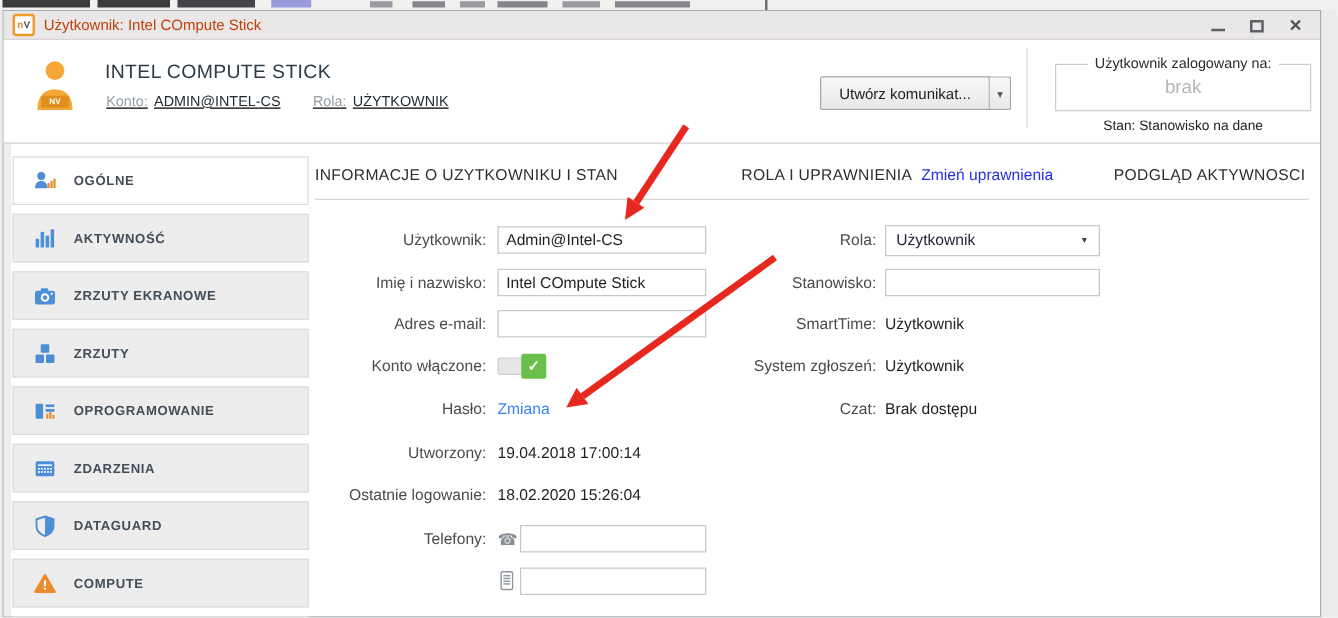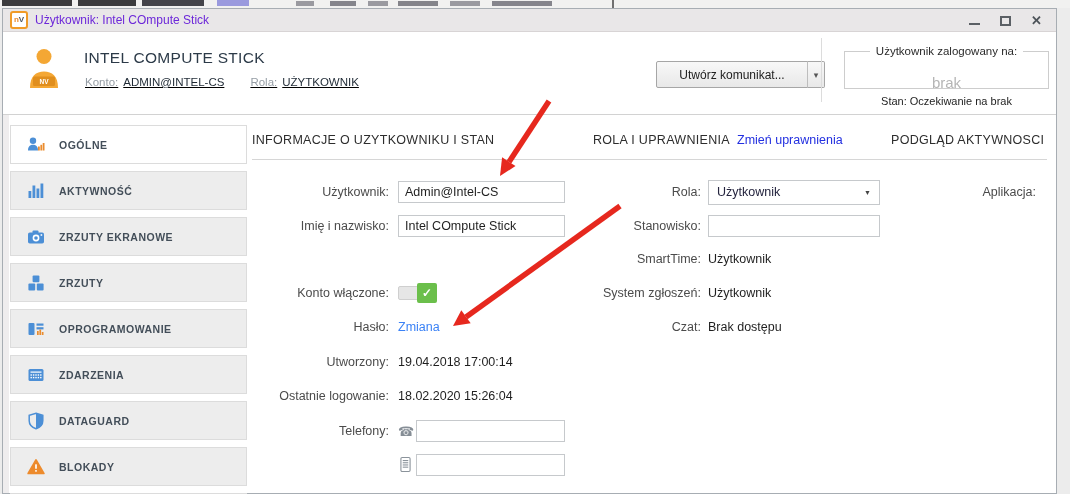--- a/index.html
+++ b/index.html
@@ -13,46 +13,46 @@
   
   .window{position:absolute;left:2px;top:8px;width:1055px;height:486px;
     background:#fff;border:1px solid #a7adb3;box-sizing:border-box;}
   .left-strip{position:absolute;left:0;top:23px;bottom:0;width:6px;background:#efedee;}
 
   .titlebar{position:absolute;left:0;top:0;right:0;height:23px;background:#e9e7e8;
     border-bottom:1px solid #d8d4d5;display:flex;align-items:center;padding-left:7px;box-sizing:border-box;}
   .app-icon{width:14px;height:14px;border:2px solid #f09b28;border-radius:3px;background:#fff;
     display:inline-flex;align-items:center;justify-content:center;font-size:8px;font-weight:bold;line-height:1;}
   .ic-n{color:#e8882a}.ic-v{color:#4a5560}
-  .title-text{margin-left:7px;font-size:12px;color:#6d28d9;}
+  .title-text{margin-left:7px;font-size:12px;color:#c2410c;}
   .controls{position:absolute;right:14px;top:0;height:23px;display:flex;align-items:center;gap:20px;}
   .ctrl{cursor:default}
   .ctrl-min{width:11px;height:11px;position:relative}
   .ctrl-min::after{content:"";position:absolute;left:0;right:0;bottom:1px;height:2px;background:#5b6065;}
   .ctrl-max{width:11px;height:10px;border:2px solid #5b6065;box-sizing:border-box;}
   .ctrl-close{font-size:13px;font-weight:bold;color:#4d5359;line-height:1;}
 
   
   .header{position:absolute;left:0;top:23px;right:0;height:82px;background:#fff;}
   .avatar{position:absolute;left:25px;top:16px;}
   .h-title{position:absolute;left:81px;top:17px;font-size:15.5px;color:#2c3a48;letter-spacing:.3px;}
   .h-sub{position:absolute;left:82px;top:44px;font-size:11.5px;text-decoration:underline;}
   .h-sub .glabel{color:#959da5;} .h-sub .gval{color:#1f2a35;margin-left:5px;}
   .h-sub .pair2{margin-left:26px;}
   .btn-group{position:absolute;left:653px;top:29px;display:flex;}
-  .btn-main{width:152px;height:27px;border:1px solid #a6a6a6;border-radius:2px 0 0 2px;
+  .btn-main{width:136px;height:27px;border:1px solid #a6a6a6;border-radius:2px 0 0 2px;
     background:linear-gradient(#f8f8f8,#e8e8e8);display:flex;align-items:center;justify-content:center;
     font-size:12px;color:#222;box-sizing:border-box;}
   .btn-split{width:18px;height:27px;border:1px solid #a6a6a6;border-left:1px solid #bdbdbd;border-radius:0 2px 2px 0;
     background:linear-gradient(#f8f8f8,#e8e8e8);display:flex;align-items:center;justify-content:center;
     font-size:9px;color:#555;box-sizing:border-box;margin-left:-1px;}
   .vdivider{position:absolute;left:818px;top:6px;width:1px;height:64px;background:#dcdcdc;}
   .logged-box{position:absolute;left:841px;top:13px;width:205px;height:44px;
     border:1px solid #cdcdcd;margin:0;padding:0;box-sizing:border-box;}
-  .logged-box legend{margin:16px auto;padding:0 6px;font-size:11.5px;color:#2b2b2b;}
+  .logged-box legend{margin:3px auto;padding:0 6px;font-size:11.5px;color:#2b2b2b;}
   .logged-val{text-align:center;font-size:15px;color:#b5b5b5;padding-top:1px;}
   .h-status{position:absolute;left:841px;top:63px;width:205px;text-align:center;font-size:11px;color:#1e1e1e;}
 
   .header-divider{position:absolute;left:0;right:0;top:105px;height:1px;background:#d2d2d2;}
 
   
   .sidebar{position:absolute;left:7px;top:116px;width:237px;}
   .side-item{height:39px;margin-bottom:7px;background:#ededed;border:1px solid #dcdcdc;
     display:flex;align-items:center;padding-left:16px;box-sizing:border-box;cursor:default;}
   .side-item.active{background:#fff;}
@@ -135,21 +135,21 @@
         <div class="btn-main">Utwórz komunikat...</div>
         <div class="btn-split">
             <span>▾</span>
           </div>
       </div>
       <div class="vdivider"></div>
       <fieldset class="logged-box">
         <legend>Użytkownik zalogowany na:</legend>
         <div class="logged-val">brak</div>
       </fieldset>
-      <div class="h-status">Stan: Oczekiwanie na brak</div>
+      <div class="h-status">Stan: Stanowisko na dane</div>
     </div>
 
     <div class="header-divider"></div>
 
     <div class="sidebar">
       <div class="side-item active">
         <svg class="s-ico" viewBox="0 0 18 18">
           <circle cx="6" cy="4.8" r="3.2" fill="#4c8fd6"></circle>
           <path d="M1 14.5 C1 10.5 3.2 8.8 6 8.8 C8.8 8.8 11 10.5 11 14.5 Z" fill="#4c8fd6"></path>
           <rect x="11" y="10.5" width="1.8" height="4" fill="#ea8c2e"></rect>
@@ -221,38 +221,42 @@
           <path d="M9 1.2 L15.8 3.4 V8.8 C15.8 12.8 13 15.4 9 16.8 Z" fill="#4c8fd6"></path>
         </svg>
         <span class="s-lbl">DATAGUARD</span>
       </div>
       <div class="side-item">
         <svg class="s-ico" viewBox="0 0 18 18">
           <path d="M9 2 L16.8 15.4 H1.2 Z" fill="#ed8b2d" stroke="#ed8b2d" stroke-width="1.8" stroke-linejoin="round"></path>
           <rect x="8.15" y="6.2" width="1.7" height="4.6" rx="0.5" fill="#ffffff"></rect>
           <rect x="8.15" y="12" width="1.7" height="1.7" rx="0.4" fill="#ffffff"></rect>
         </svg>
-        <span class="s-lbl">BLOKADY</span>
+        <span class="s-lbl">COMPUTE</span>
       </div>
       <div class="side-item"></div>
     </div>
 
     <div class="sec-h" style="left:249px">INFORMACJE O UZYTKOWNIKU I STAN</div>
     <div class="sec-h" style="left:590px">ROLA I UPRAWNIENIA</div>
     <div class="sec-link" style="left:734px">Zmień uprawnienia</div>
     <div class="sec-h" style="left:888px">PODGLĄD AKTYWNOSCI</div>
     <div class="content-divider"></div>
 
     <div class="row" style="left:249px;top:171px">
       <span class="lbl">Użytkownik:</span>
       <input class="inp" value="Admin@Intel-CS" style="">
     </div>
     <div class="row" style="left:249px;top:205px">
       <span class="lbl">Imię i nazwisko:</span>
       <input class="inp" value="Intel COmpute Stick" style="">
+    </div>
+    <div class="row" style="left:249px;top:238px">
+      <span class="lbl">Adres e-mail:</span>
+      <input class="inp" value="" style="">
     </div>
     <div class="row" style="left:249px;top:272px">
       <span class="lbl">Konto włączone:</span>
       <span class="toggle">
         <span class="toggle-track"></span>
         <span class="toggle-on">
             <span>✓</span>
           </span>
       </span>
     </div>
@@ -306,23 +310,20 @@
     </div>
     <div class="row" style="left:560px;top:272px">
       <span class="lbl2">System zgłoszeń:</span>
       <span class="val">Użytkownik</span>
     </div>
     <div class="row" style="left:560px;top:306px">
       <span class="lbl2">Czat:</span>
       <span class="val">Brak dostępu</span>
     </div>
 
-    <div class="row" style="left:900px;top:171px;width:133px">
-      <span class="lbl" style="width:133px;margin-right:0">Aplikacja:</span>
-    </div>
   </div>
 
   <svg class="arrows" width="1070" height="494" viewBox="0 0 1070 494">
     <g>
       <line x1="549" y1="101" x2="509" y2="162" stroke="#e6281e" stroke-width="5.5"></line>
       <polygon points="500,176 515.5,166.1 502.1,157.3" fill="#e6281e"></polygon>
     </g>
     <g>
       <line x1="620" y1="206" x2="466" y2="317" stroke="#e6281e" stroke-width="5.5"></line>
       <polygon points="453,326 470.7,323.2 461.3,310.2" fill="#e6281e"></polygon>

